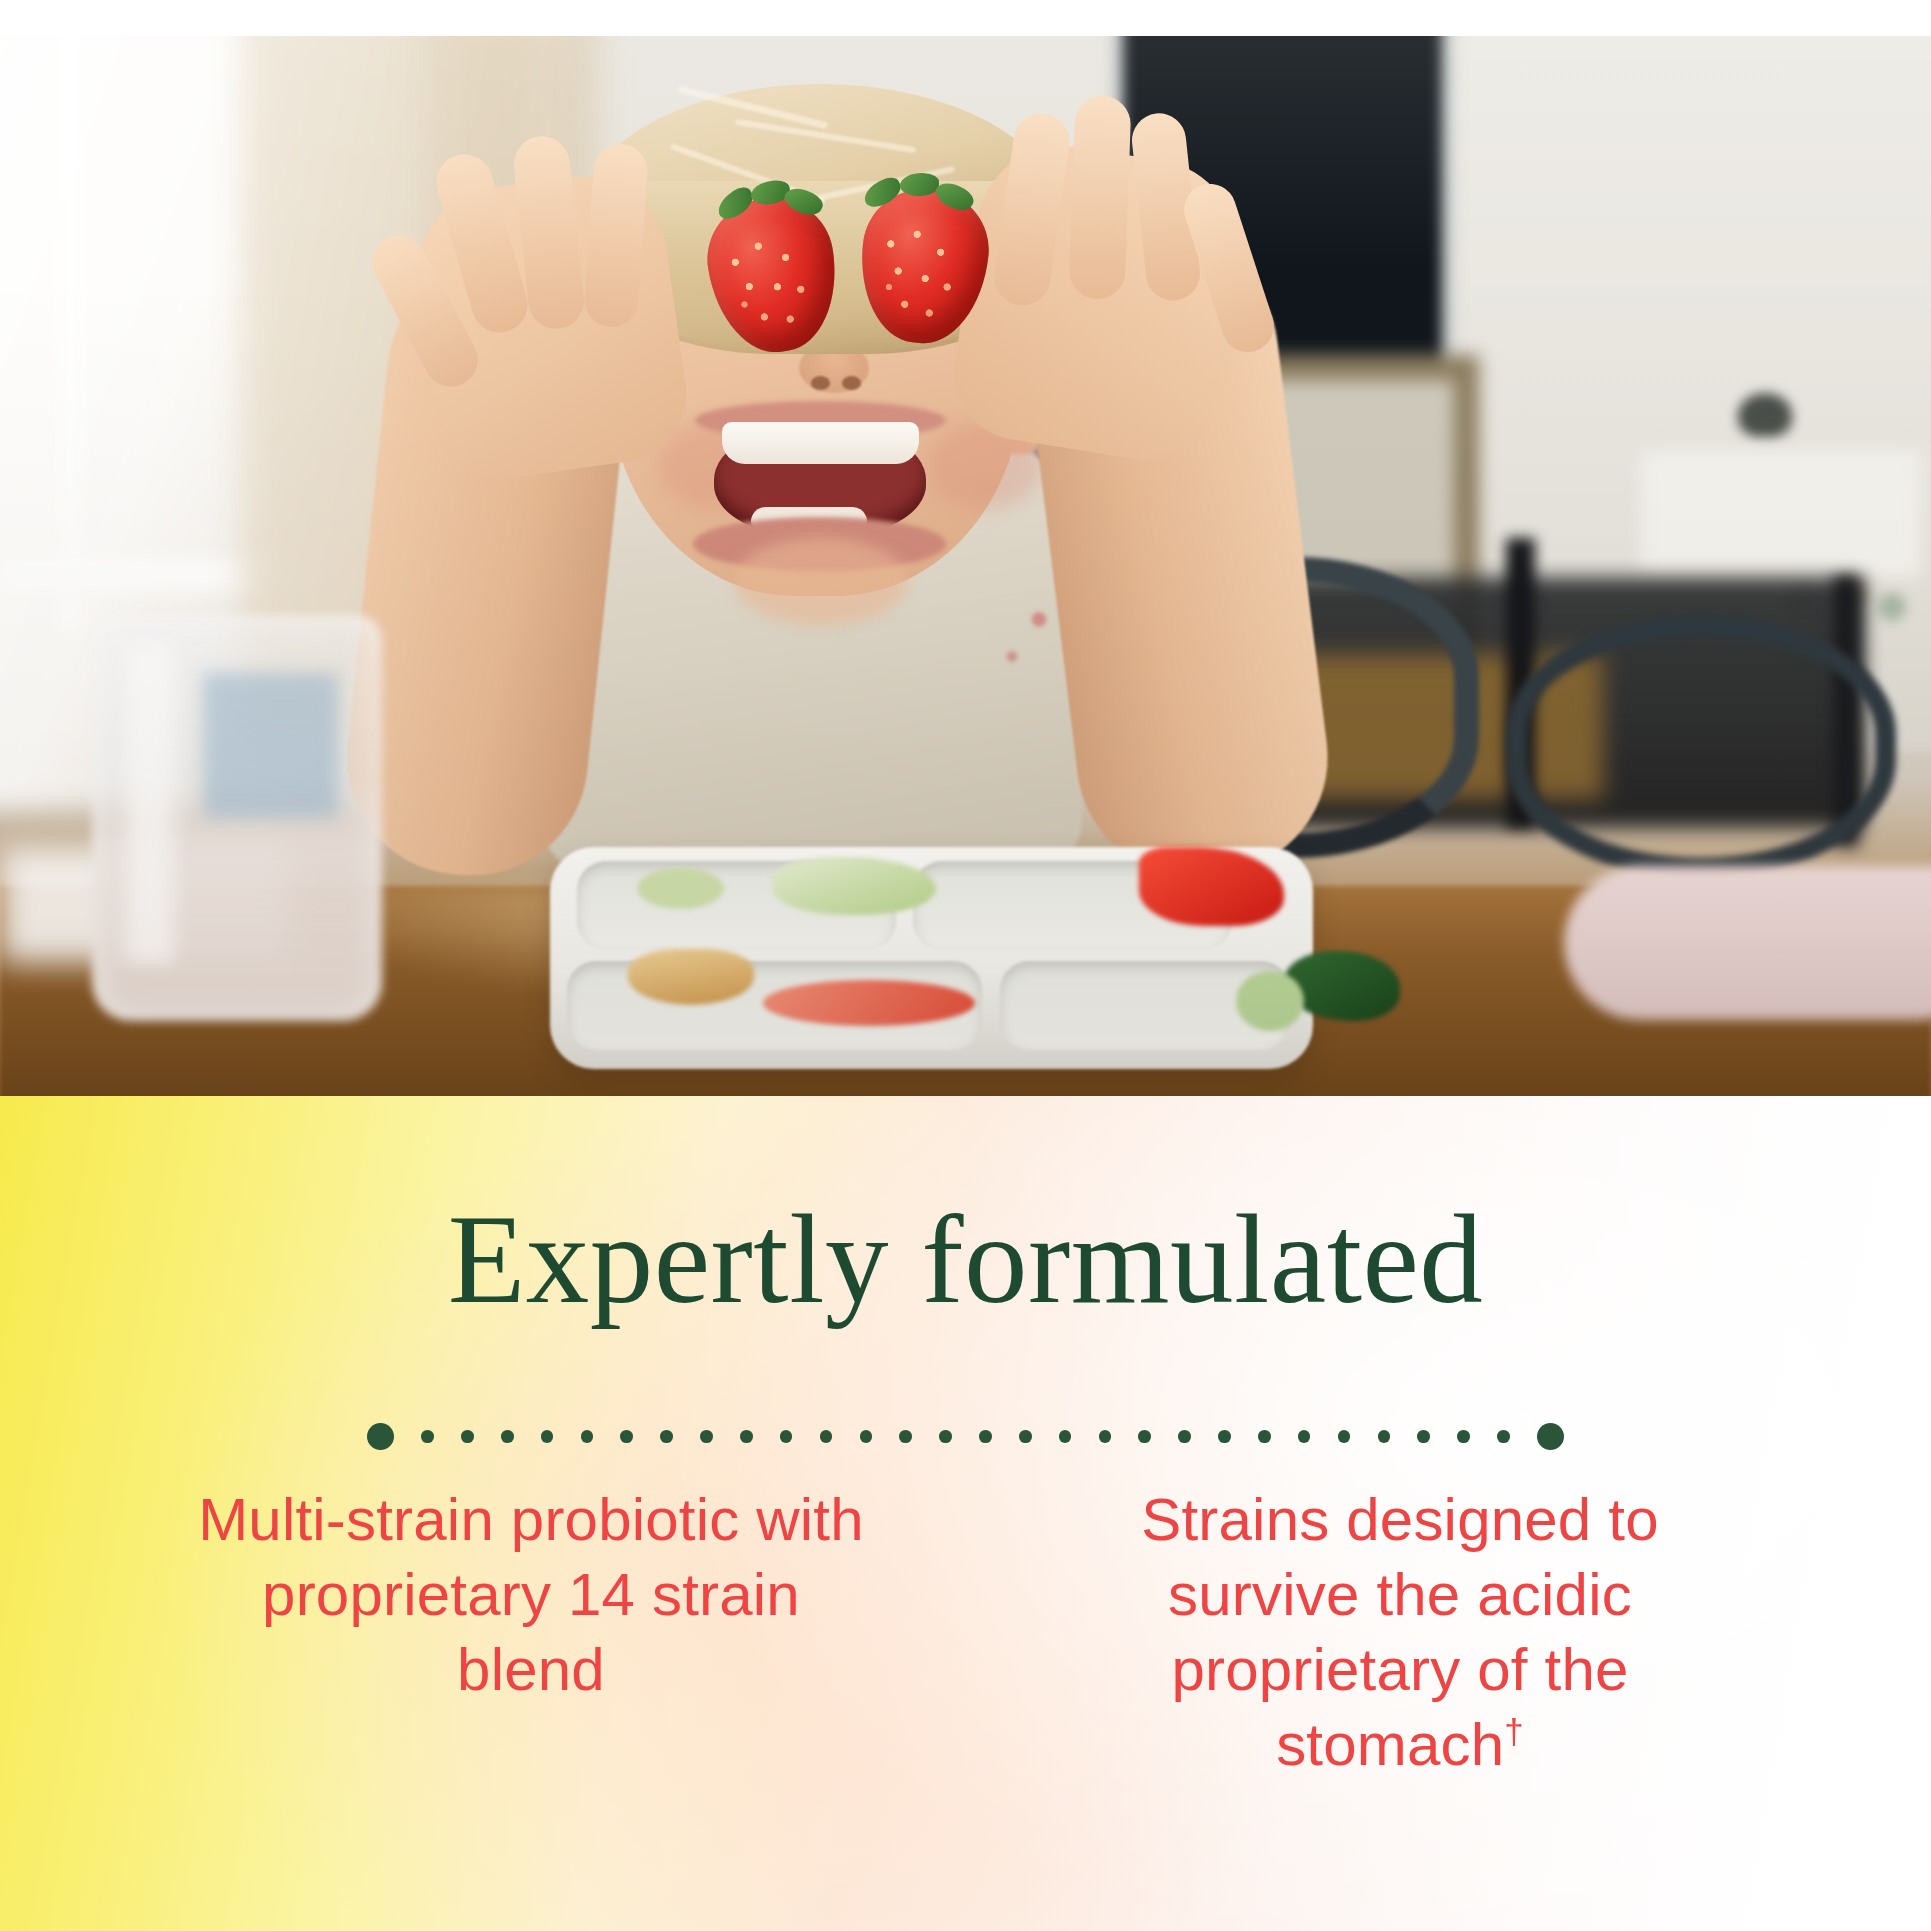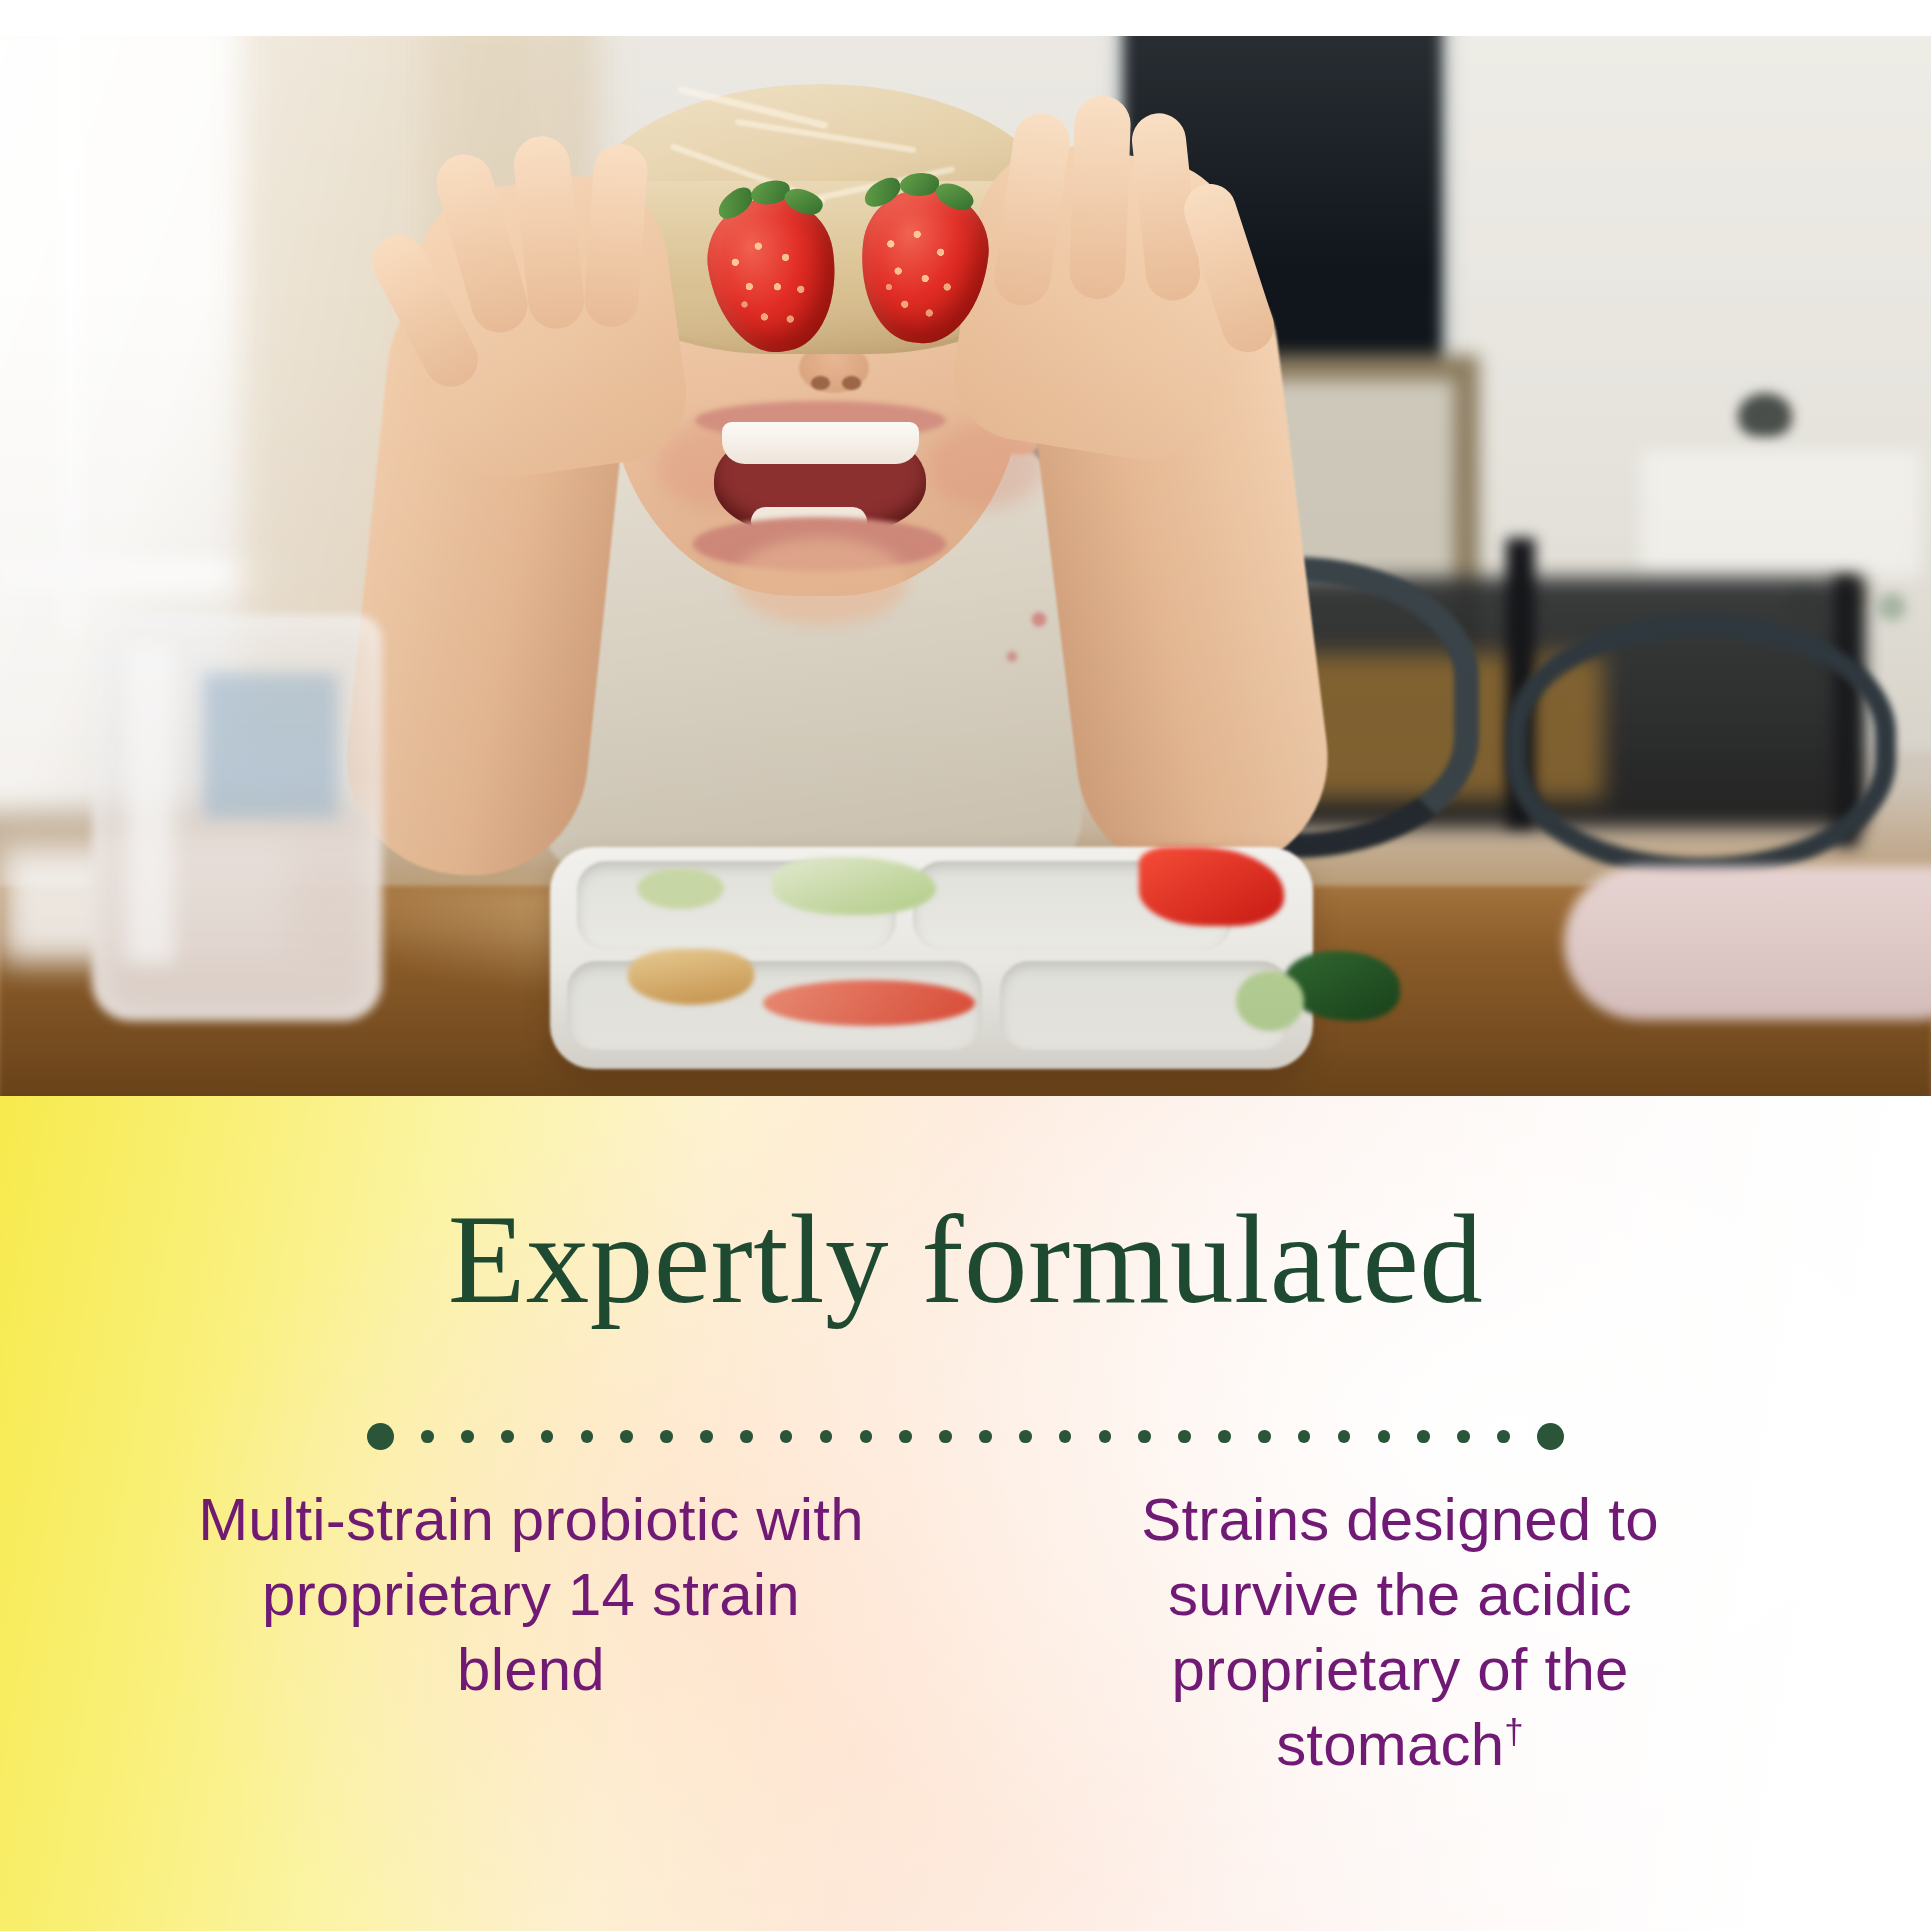--- a/index.html
+++ b/index.html
@@ -159,21 +159,21 @@
   .headline{position:absolute;left:0;top:1155px;width:1931px;text-align:center;
     font-family:"Liberation Serif",serif;font-size:127px;line-height:1.08;
     color:#1f4a32;letter-spacing:0.5px;font-weight:400;}
 
   .divider{position:absolute;left:367px;top:1386px;width:1197px;height:29px;display:flex;
     align-items:center;justify-content:space-between;}
   .dot-big{width:27px;height:27px;border-radius:50%;background:#2a5539;flex:0 0 auto;}
   .dot-sm{width:12.6px;height:12.6px;border-radius:50%;background:#2a5539;flex:0 0 auto;}
 
   .cols{position:absolute;left:0;top:1446px;width:1931px;display:flex;justify-content:center;gap:193px;}
-  .col{width:676px;text-align:center;font-size:60px;line-height:1.25;color:#701a75;letter-spacing:0.2px;}
+  .col{width:676px;text-align:center;font-size:60px;line-height:1.25;color:#ef4444;letter-spacing:0.2px;}
   .col sup{font-size:.58em;vertical-align:super;line-height:0;}
 
   .disclaimer{position:absolute;left:79px;top:1837px;width:1781px;height:62px;
     box-sizing:border-box;border:2.9px solid #2a5539;background:#fdfbef;
     display:flex;align-items:center;justify-content:center;}
   .disclaimer span{font-size:25.6px;font-weight:700;color:#1f4a32;letter-spacing:-0.2px;
     transform:scaleX(.93);transform-origin:center;white-space:nowrap;}
   .disclaimer sup{font-size:.78em;font-weight:400;vertical-align:super;line-height:0;}
 </style>
 </head>

